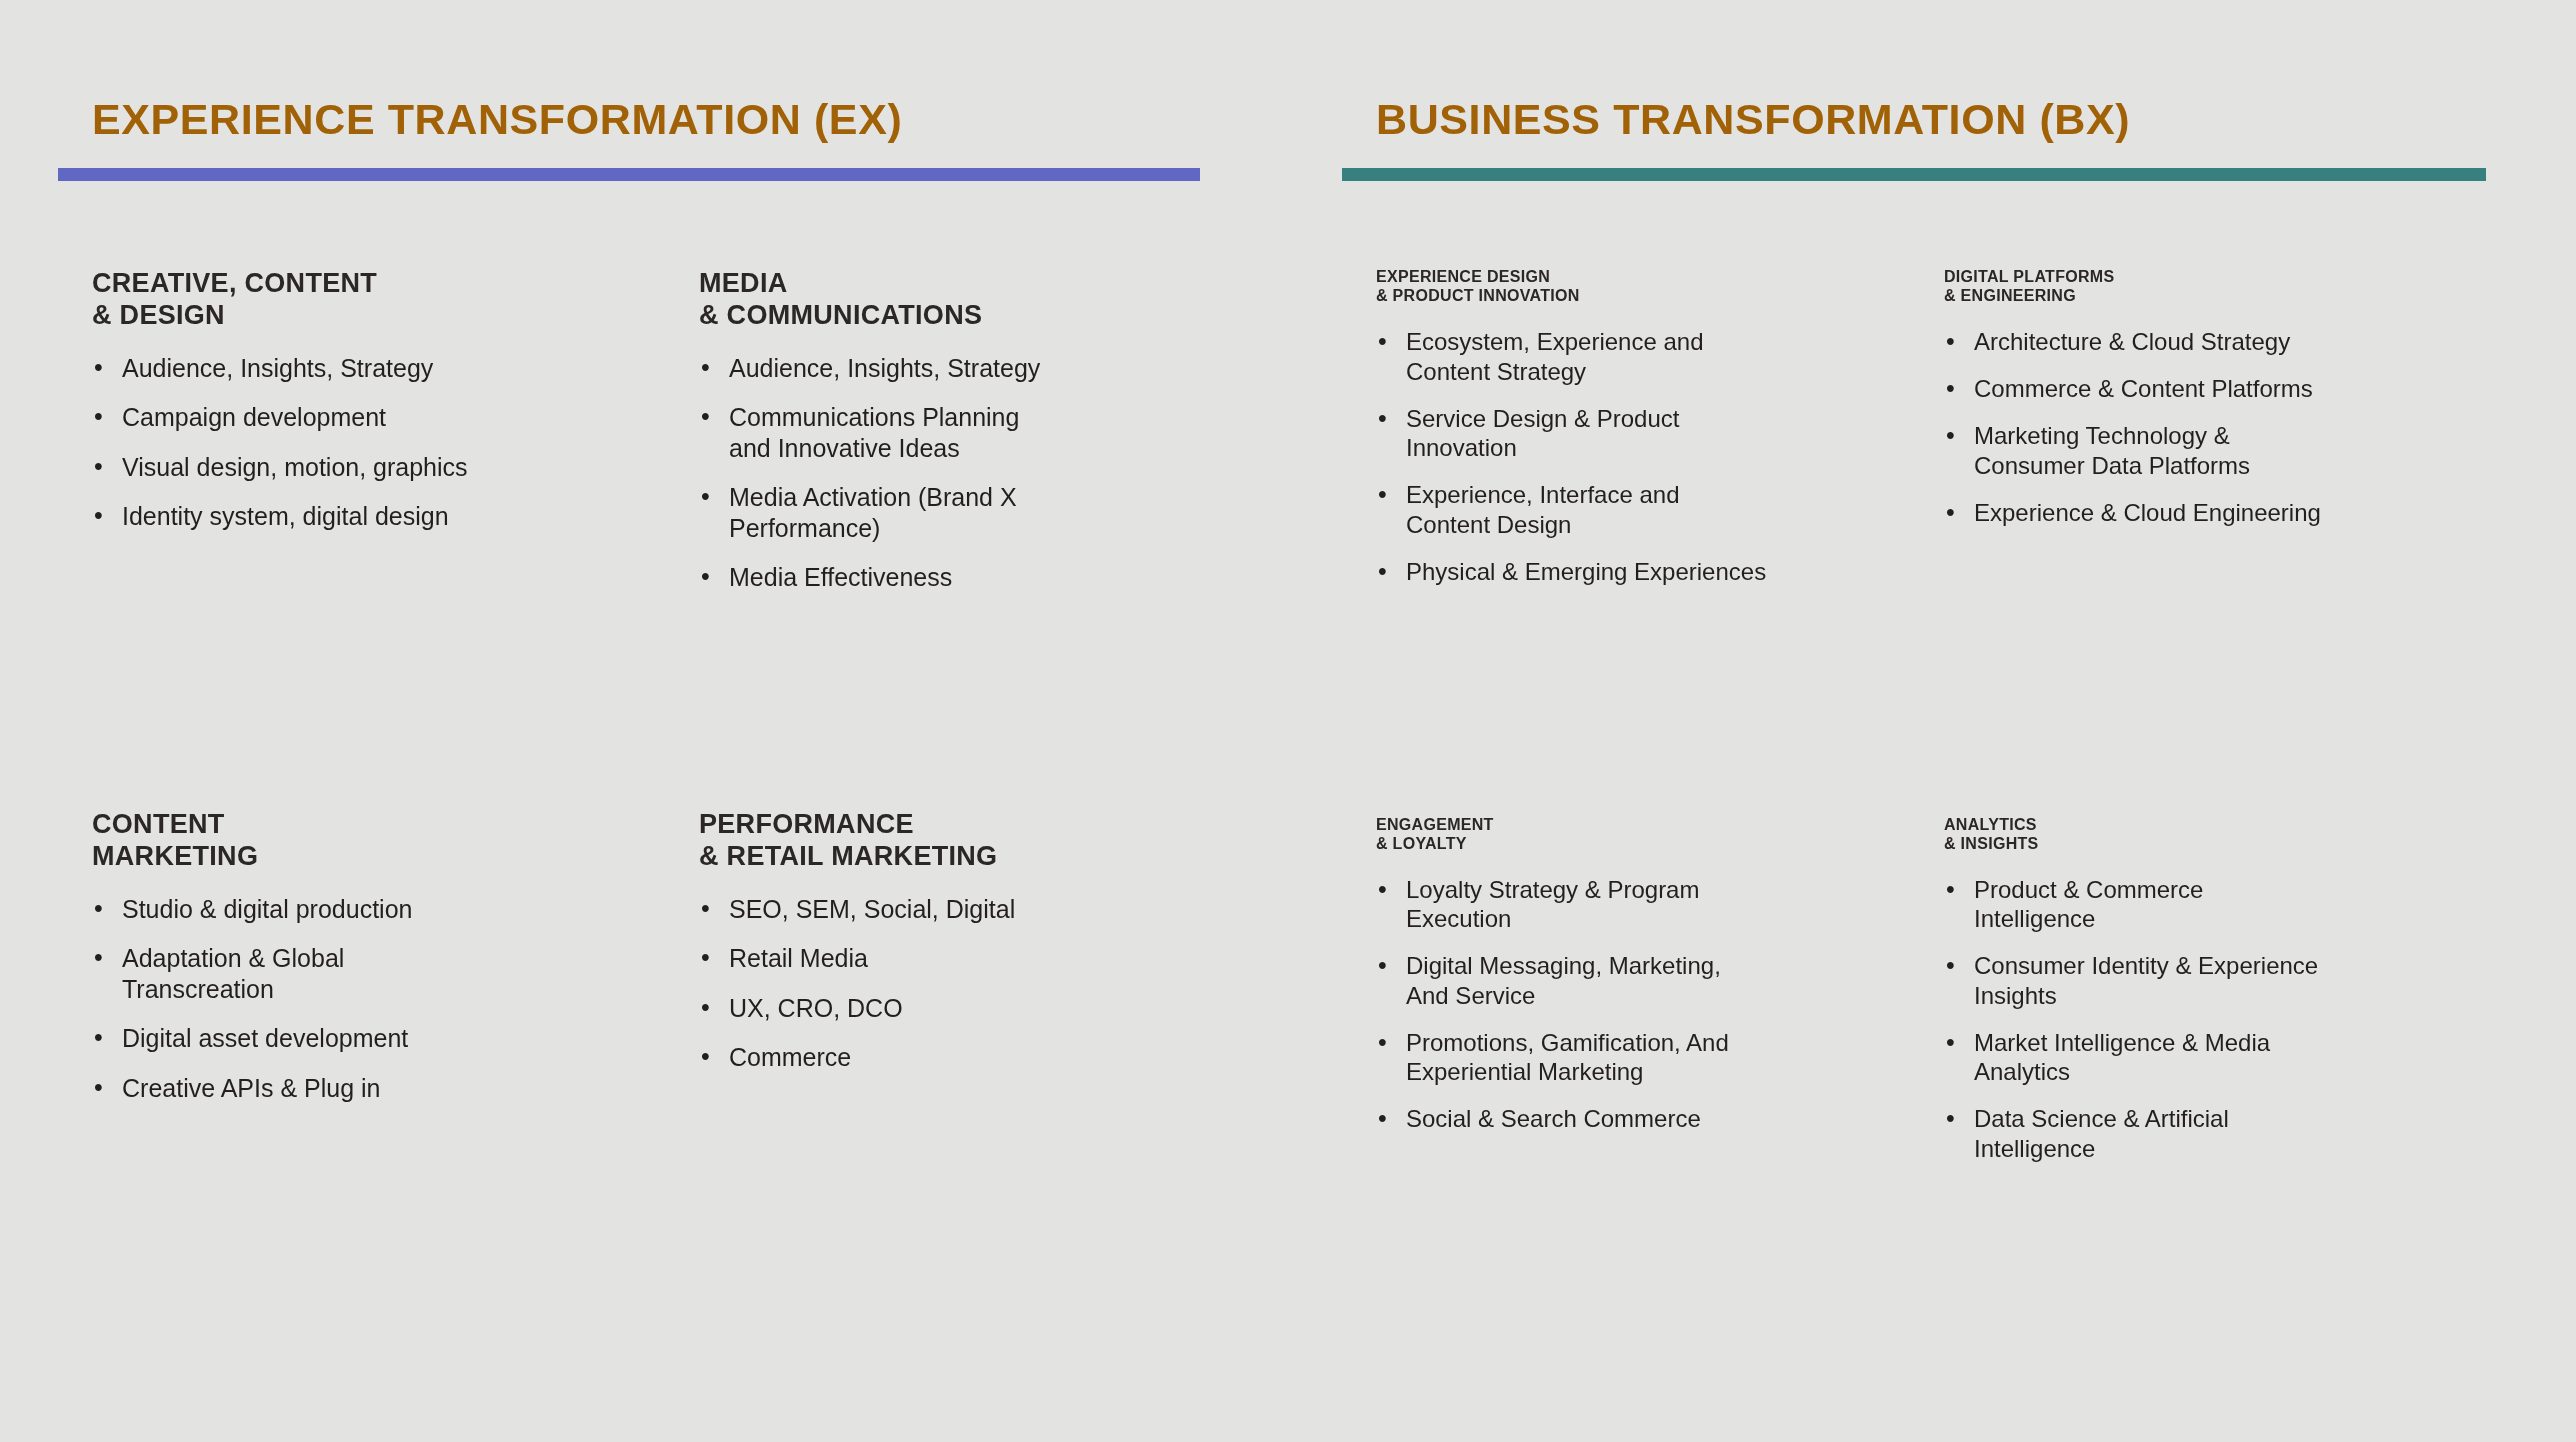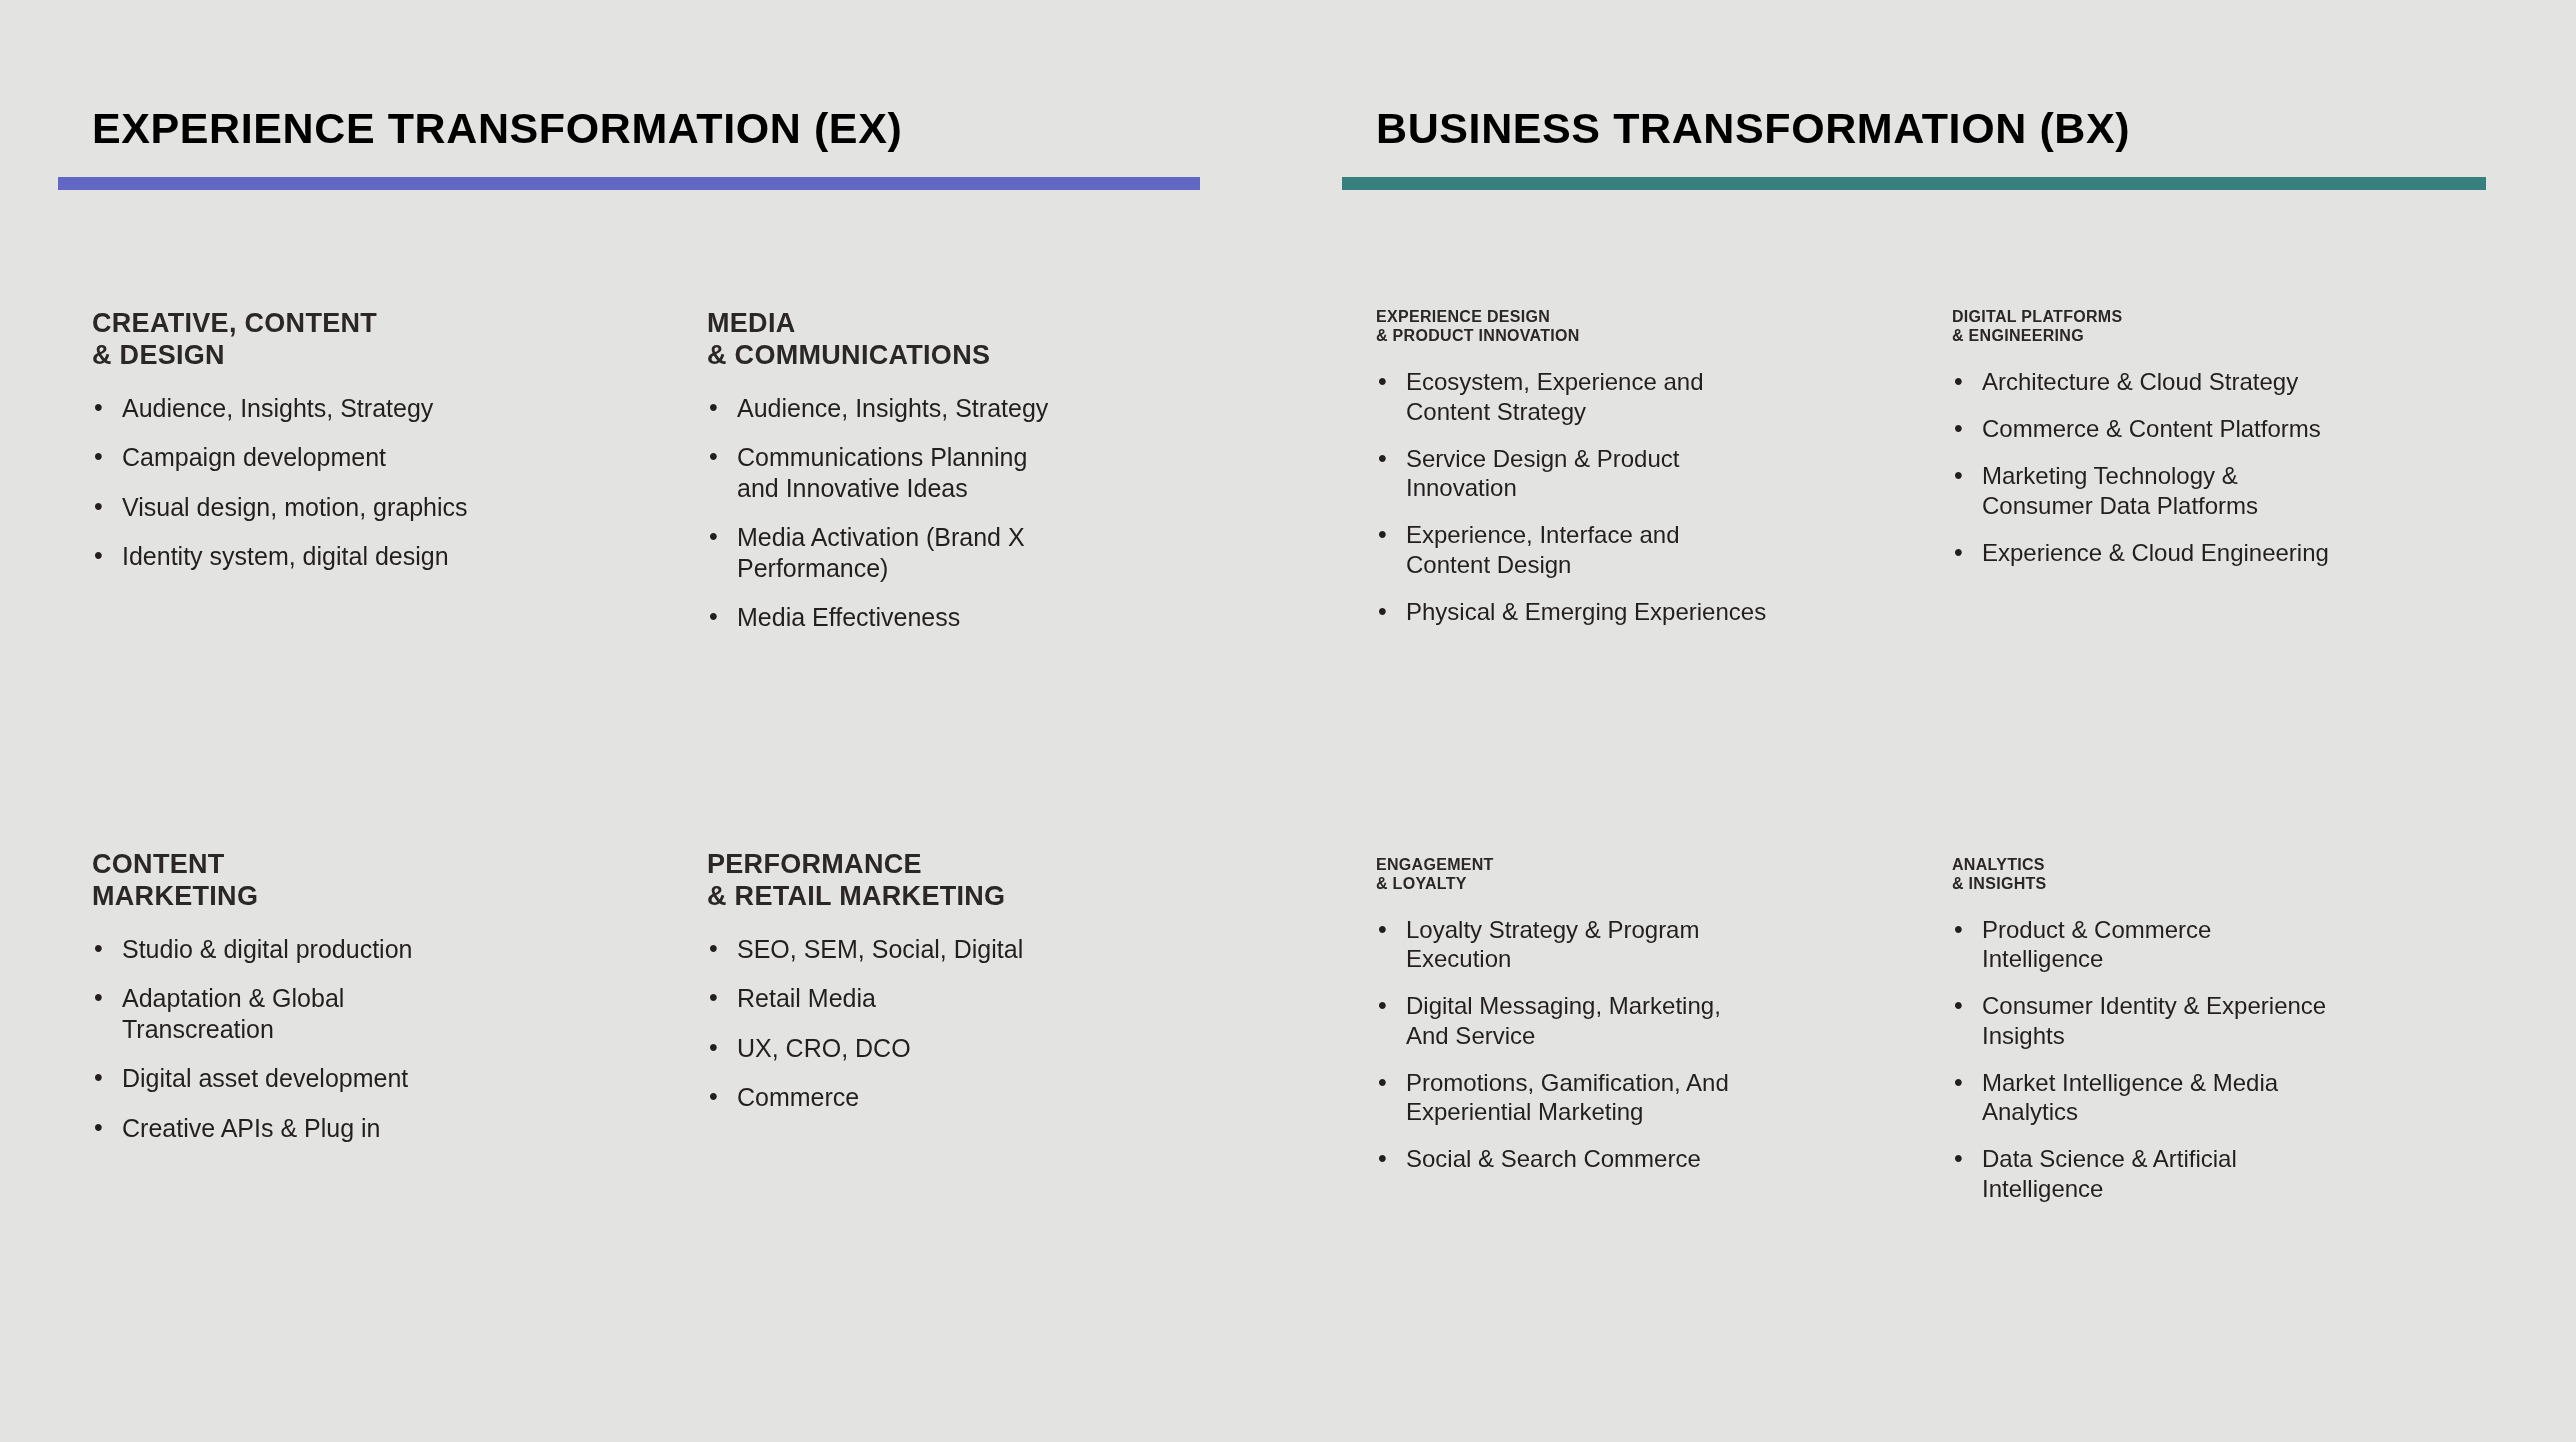--- a/index.html
+++ b/index.html
@@ -36,42 +36,41 @@
     position: absolute;
     top: 91px;
     left: 0;
     width: 100%;
   }
   .pillar-title {
     font-size: 43px;
     font-weight: 700;
     letter-spacing: 0.6px;
     line-height: 1;
-    color: #000000;
-    margin: 16px 0 0 34px;
+    color: #a16207;
+    margin: 7px 0 0 34px;
     white-space: nowrap;
   }
   .pillar-rule {
     margin-top: 27px;
     height: 12.6px;
     width: 100%;
   }
   .rule-ex { background: #6068c4; }
   .rule-bx { background: #37807f; }
 
   
   .grid {
     position: absolute;
     left: 0;
     top: 268px;
     width: 100%;
     display: grid;
     grid-template-columns: 1fr 1fr;
-    column-gap: 8px;
-    margin-top: 40px;
+    column-gap: 0;
   }
   .pillar-ex .grid { grid-template-columns: 607px 534px; }
   .pillar-bx .grid { grid-template-columns: 568px 575px; }
 
   .cell {
     padding: 0 45px 0 34px;
     box-sizing: border-box;
   }
   .cell.row2 { padding-top: 216px; }
   .pillar-bx .cell.row2 { padding-top: 212px; }

